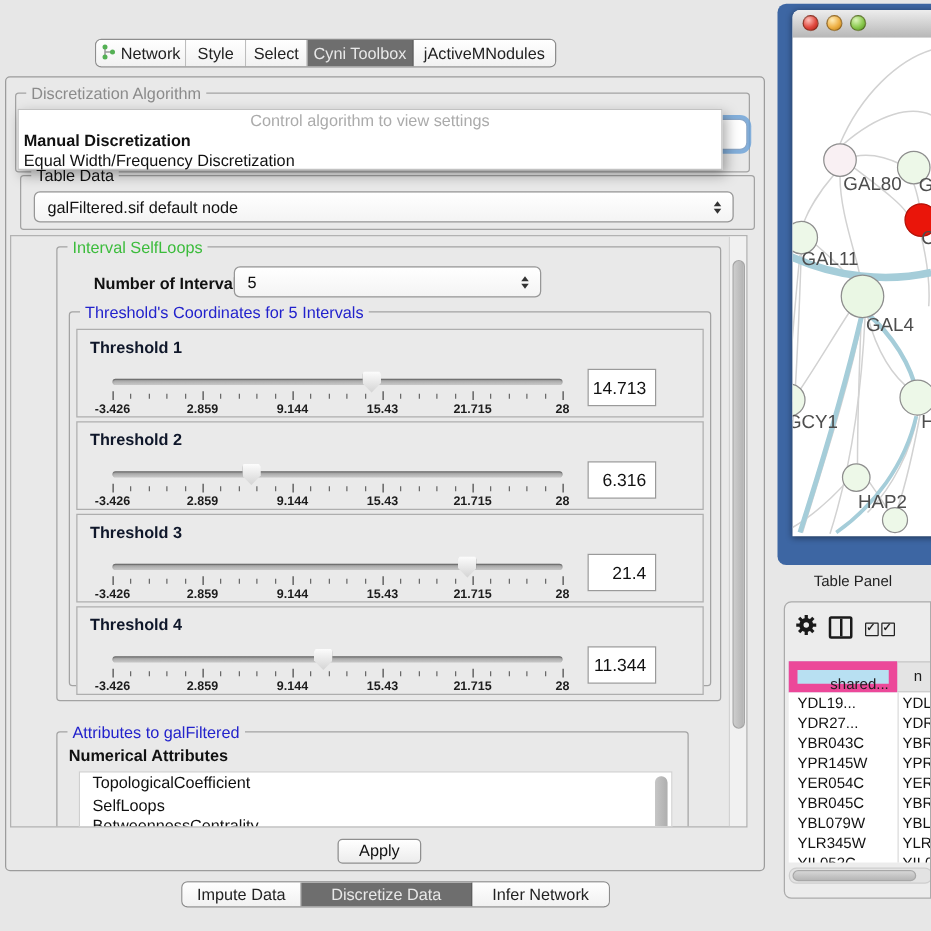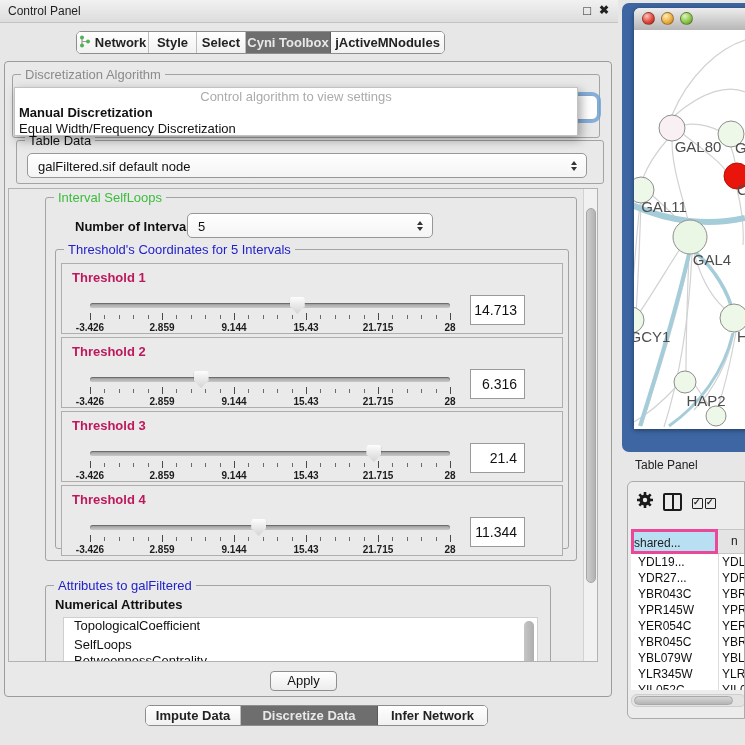--- a/index.html
+++ b/index.html
@@ -5,21 +5,21 @@
   html,body{margin:0;padding:0}
   body{width:745px;height:745px;background:#e7e7e7;font-family:"Liberation Sans",sans-serif;overflow:hidden;position:relative;-webkit-font-smoothing:antialiased}
   
   .cp{position:absolute;left:0;top:0;width:618px;height:745px}
   .titlebar{position:absolute;left:0;top:0;width:618px;height:22px;background:linear-gradient(#f1f1f1,#dddddd);border-bottom:1px solid #c4c4c4}
   .cp-title{position:absolute;left:8px;top:4px;font-size:12px;color:#1f1f1f}
   .win-btn{position:absolute;top:3px;font-size:12px;font-weight:bold;color:#222;cursor:default}
   .win-btn.float{right:27px;font-weight:normal;font-size:13px}
   .win-btn.close{right:9px}
   .tabstrip{position:absolute;left:76px;top:31px;height:23px;display:flex;border:1px solid #8d8d8d;border-radius:5px;overflow:hidden;background:#fff;box-sizing:border-box}
-  .tab{display:flex;align-items:center;justify-content:center;gap:4px;font-size:13px;font-weight:bold;color:#222;background:linear-gradient(#ffffff,#f1f1f1);border-right:1px solid #bdbdbd;box-sizing:border-box;white-space:nowrap}
+  .tab{display:flex;align-items:center;justify-content:center;gap:4px;font-size:13px;font-weight:normal;color:#222;background:linear-gradient(#ffffff,#f1f1f1);border-right:1px solid #bdbdbd;box-sizing:border-box;white-space:nowrap}
   .tab:last-child{border-right:none}
   .tab.sel{background:#6e6e6e;color:#e8e8e8;border-right-color:#5a5a5a}
   .content-border{position:absolute;left:4px;top:61px;width:608px;height:636px;border:1px solid #9c9c9c;border-radius:4px;background:#e9e9e9;box-sizing:border-box}
   .group{position:absolute;border:1px solid #a3a3a3;border-radius:3px;box-sizing:border-box}
   .group-label{position:absolute;top:-8px;left:8px;background:#e9e9e9;padding:0 4px;font-size:13px;white-space:nowrap}
   .lbl-gray{color:#8b8b8b}.lbl-green{color:#3cbc3c}.lbl-blue{color:#2222cc}.lbl-black{color:#111}
   
   .alg-combo{position:absolute;left:20px;top:95px;width:578px;height:25px;background:#fff;border:1px solid #8aa7c8;border-radius:6px;box-shadow:0 0 0 3px rgba(105,160,215,.8);box-sizing:border-box}
   
   .popup{position:absolute;left:14px;top:87px;width:564px;height:49px;background:#fff;border:1px solid #c2c2c2;box-shadow:3px 4px 10px rgba(0,0,0,.35);z-index:60;box-sizing:border-box}
@@ -32,21 +32,21 @@
   .stepper{position:absolute;right:9px;top:50%;transform:translateY(-50%);display:flex;flex-direction:column;gap:2px}
   .tri-up{width:0;height:0;border-left:3.5px solid transparent;border-right:3.5px solid transparent;border-bottom:4.5px solid #333}
   .tri-dn{width:0;height:0;border-left:3.5px solid transparent;border-right:3.5px solid transparent;border-top:4.5px solid #333}
   
   .viewport{position:absolute;left:8px;top:188px;width:590px;height:474px;border:1px solid #b2b2b2;background:#e9e9e9;overflow:hidden;box-sizing:border-box}
   .vsb{position:absolute;right:0;top:0;width:14px;height:472px;background:#f1f1f1;border-left:1px solid #d2d2d2;box-sizing:border-box}
   .vsb-thumb{position:absolute;left:1.5px;top:19px;width:10px;height:375px;border-radius:5px;background:linear-gradient(90deg,#cdcdcd,#b3b3b3);border:1px solid #a5a5a5;box-sizing:border-box}
   .numlabel{position:absolute;left:66px;top:30px;font-size:13px;font-weight:bold;color:#111}
   
   .th-block{position:absolute;left:52px;width:502px;height:71px;border:1px solid #aeaeae;background:#eaeaea;box-sizing:border-box}
-  .th-label{position:absolute;left:10px;top:6px;font-size:13px;font-weight:bold;color:#be185d}
+  .th-label{position:absolute;left:10px;top:6px;font-size:13px;font-weight:bold;color:#0f172a}
   .slider{position:absolute;left:28px;top:34px;width:360px;height:34px}
   .track{position:absolute;left:0;right:0;top:5px;height:5px;border-radius:3px;background:linear-gradient(#9a9a9a,#c9c9c9);box-shadow:inset 0 1px 1px rgba(0,0,0,.35)}
   .thumb{position:absolute;top:-1px;width:15px;height:17px;background:linear-gradient(#fdfdfd,#d4d4d4);clip-path:polygon(10% 0,90% 0,100% 14%,100% 55%,50% 100%,0 55%,0 14%);filter:drop-shadow(0 1px 1px rgba(0,0,0,.45))}
   .ticks{position:absolute;left:0;right:0;top:15px;height:8px}
   .tick{position:absolute;width:1px;height:4px;top:2px;background:#6a6a6a}
   .tick.major{height:7px;top:0;background:#4a4a4a}
   .tick-labels{position:absolute;left:0;right:0;top:24px;height:12px}
   .ticklab{position:absolute;transform:translateX(-50%);font-size:10px;font-weight:bold;color:#1c1c1c;white-space:nowrap}
   .th-value{position:absolute;left:408px;top:31px;width:55px;height:30px;background:#fff;border:1px solid #9a9a9a;box-sizing:border-box;font-size:14px;color:#111;text-align:right;line-height:28px;padding-right:7px}
   
@@ -62,46 +62,41 @@
   
   .rightside{position:absolute;left:618px;top:0;width:127px;height:745px}
   .netframe{position:absolute;left:4px;top:3px;width:123px;height:449px;background:#3d66a3;border-radius:7px 0 0 7px;overflow:hidden}
   .macwin{position:absolute;left:12px;top:5px;width:120px;height:421px;background:#fff;border-radius:6px 0 0 0;overflow:hidden;box-shadow:0 1px 5px rgba(0,0,0,.45)}
   .mactitle{position:absolute;left:0;top:0;right:0;height:22px;background:linear-gradient(#ededed,#b7b7b7);border-bottom:1px solid #808080}
   .light{position:absolute;top:4px;width:13px;height:13px;border-radius:50%;border:1px solid rgba(60,40,20,.45);box-sizing:border-box}
   .light.red{left:8px;background:radial-gradient(circle at 35% 28%,#ffc2bc,#e04a40 55%,#a81910)}
   .light.yellow{left:27px;background:radial-gradient(circle at 35% 28%,#ffedb9,#eeb045 55%,#b97c12)}
   .light.green{left:46px;background:radial-gradient(circle at 35% 28%,#ddf6bb,#8bc94f 55%,#4f8d1d)}
   .netcanvas{position:absolute;left:0;top:22px;width:111px;height:306px;background:#fff}
-  .tp-title{position:absolute;left:17px;top:458px;font-size:12px;color:#222}
+  .tp-title{position:absolute;left:33px;top:458px;font-size:12px;color:#222}
   .tp-box{position:absolute;left:9px;top:481px;width:118px;height:238px;border:1px solid #ababab;border-radius:6px 0 0 6px;background:#ececec;box-sizing:border-box;overflow:hidden}
   .spliticon{position:absolute;left:35px;top:11px;width:15px;height:14px;border:2px solid #1a1a1a;border-radius:2px}
   .spliticon i{position:absolute;left:50%;top:0;bottom:0;width:2px;background:#1a1a1a;transform:translateX(-50%)}
   .cb{position:absolute;top:16px;width:9px;height:9px;border:1.5px solid #222;border-radius:1px;box-sizing:content-box}
   .cb::after{content:"✓";position:absolute;left:0px;top:-2px;font-size:9px;font-weight:bold;color:#222}
   .cb.one{left:64px}.cb.two{left:77px}
-  .hcell1{position:absolute;left:3px;top:47px;width:87px;height:25px;background:#b8e0f2;border:3px solid #ec4899;box-sizing:border-box;font-size:12px;text-align:left;line-height:23px;color:#1d1d1d}
+  .hcell1{position:absolute;left:3px;top:47px;width:87px;height:25px;background:#b8e0f2;border:7px solid #ec4899;box-sizing:border-box;font-size:12px;text-align:right;line-height:23px;color:#1d1d1d}
   .hcell2{position:absolute;left:90px;top:47px;width:28px;height:25px;background:#e4e4e4;border:1px solid #c6c6c6;border-left:none;box-sizing:border-box;font-size:12px;line-height:23px;padding-left:13px;color:#1d1d1d}
   .tp-rows{position:absolute;left:3px;top:72px;width:115px;height:136px;background:#fff;overflow:hidden}
   .tp-row{position:relative;height:16px;font-size:12px;line-height:16px;color:#111}
   .tp-row .c1{position:absolute;left:7px;white-space:nowrap}
   .tp-row .c2{position:absolute;left:91px;white-space:nowrap}
   .coldiv{position:absolute;left:90px;top:72px;width:1px;height:136px;background:#dcdcdc}
   .hsb-track{position:absolute;left:3px;top:212px;width:115px;height:13px;background:#e3e3e3;border:1px solid #cecece;border-radius:6px;box-sizing:border-box}
   .hsb-thumb{position:absolute;left:6px;top:214px;width:99px;height:9px;background:linear-gradient(#d6d6d6,#b6b6b6);border:1px solid #a8a8a8;border-radius:5px;box-sizing:border-box}
 </style>
 </head>
 <body>
 
 <div class="cp">
-  <div class="titlebar">
-    <span class="cp-title">Control Panel</span>
-    <span class="win-btn float">□</span>
-    <span class="win-btn close">✖</span>
-  </div>
 
   <div class="tabstrip">
     <div class="tab" style="width:72px">
       <span>
         <svg width="12" height="13" viewBox="0 0 12 13">
             <line x1="3" y1="2.5" x2="3" y2="10.5" stroke="#9a9a9a" stroke-width="1.2"></line>
             <line x1="3" y1="6.5" x2="9" y2="6.5" stroke="#9a9a9a" stroke-width="1.2"></line>
             <circle cx="3" cy="2.5" r="2" fill="#54b054"></circle>
             <circle cx="3" cy="10.5" r="2" fill="#54b054"></circle>
             <circle cx="9" cy="6.5" r="2" fill="#54b054"></circle>

